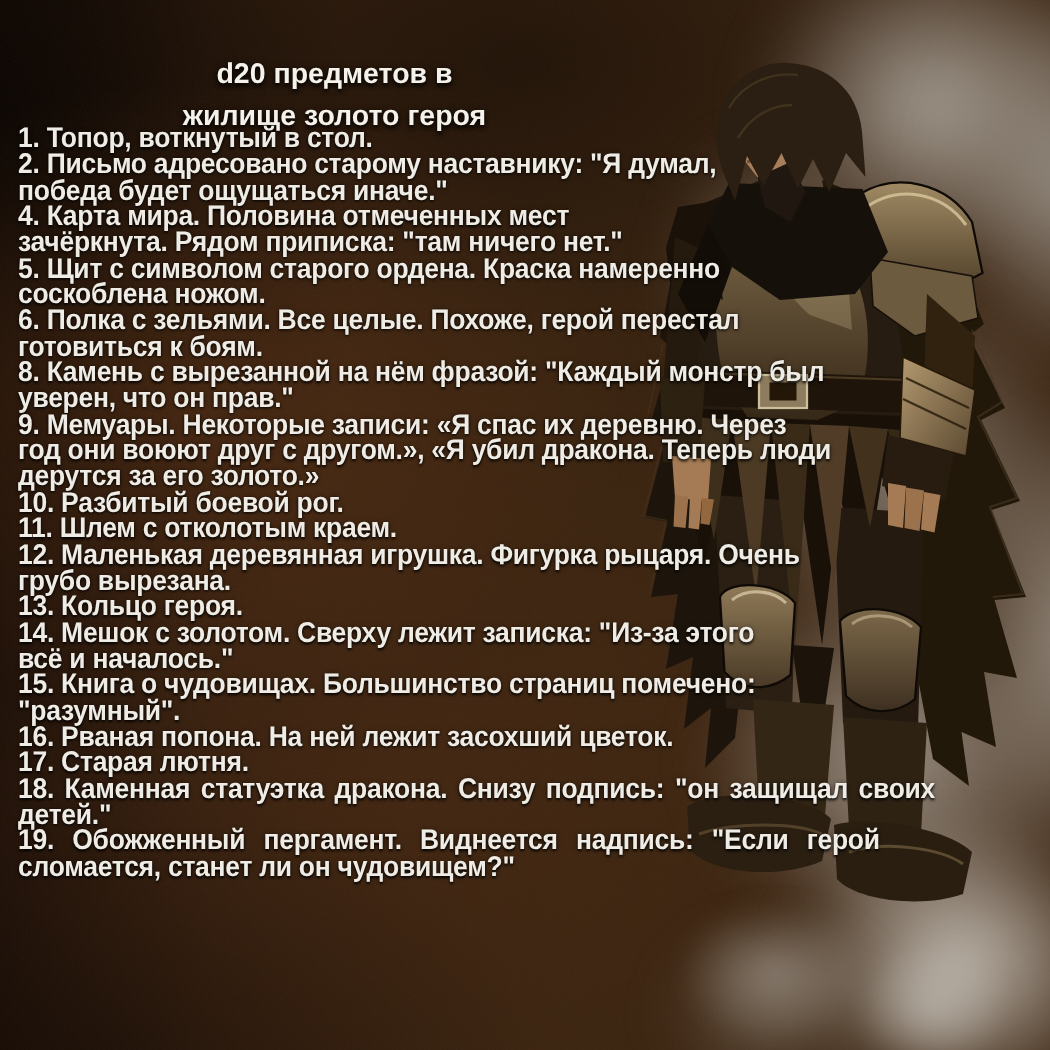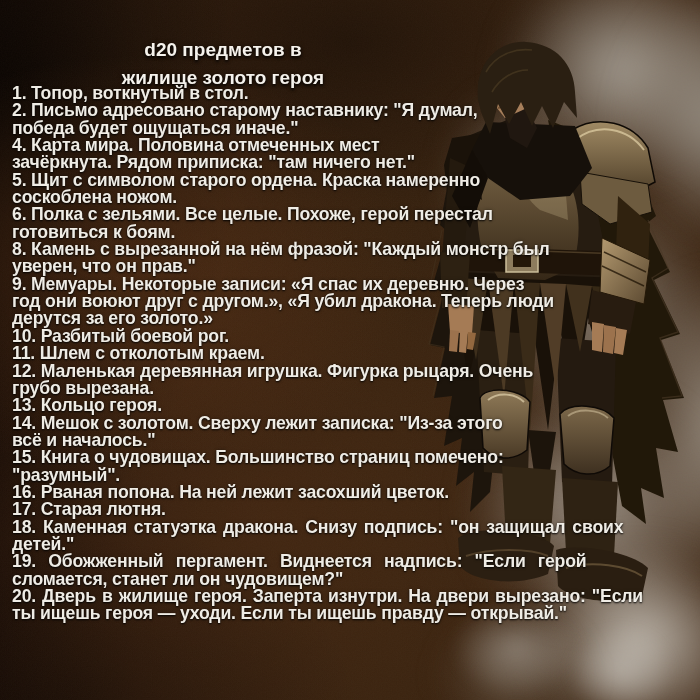--- a/index.html
+++ b/index.html
@@ -217,19 +217,15 @@
         <div class="line">17. Старая лютня.</div>
       </div>
       <div>
         <div class="line" style="word-spacing: 2.5px;">18. Каменная статуэтка дракона. Снизу подпись: "он защищал своих</div>
         <div class="line">детей."</div>
       </div>
       <div>
         <div class="line" style="word-spacing: 8px;">19. Обожженный пергамент. Виднеется надпись: "Если герой</div>
         <div class="line">сломается, станет ли он чудовищем?"</div>
       </div>
-      <div>
-        <div class="line" style="word-spacing: 1.5px;">20. Дверь в жилище героя. Заперта изнутри. На двери вырезано: "Если</div>
-        <div class="line">ты ищешь героя — уходи. Если ты ищешь правду — открывай."</div>
-      </div>
     </div>
 
 </div>
 
 </body></html>

